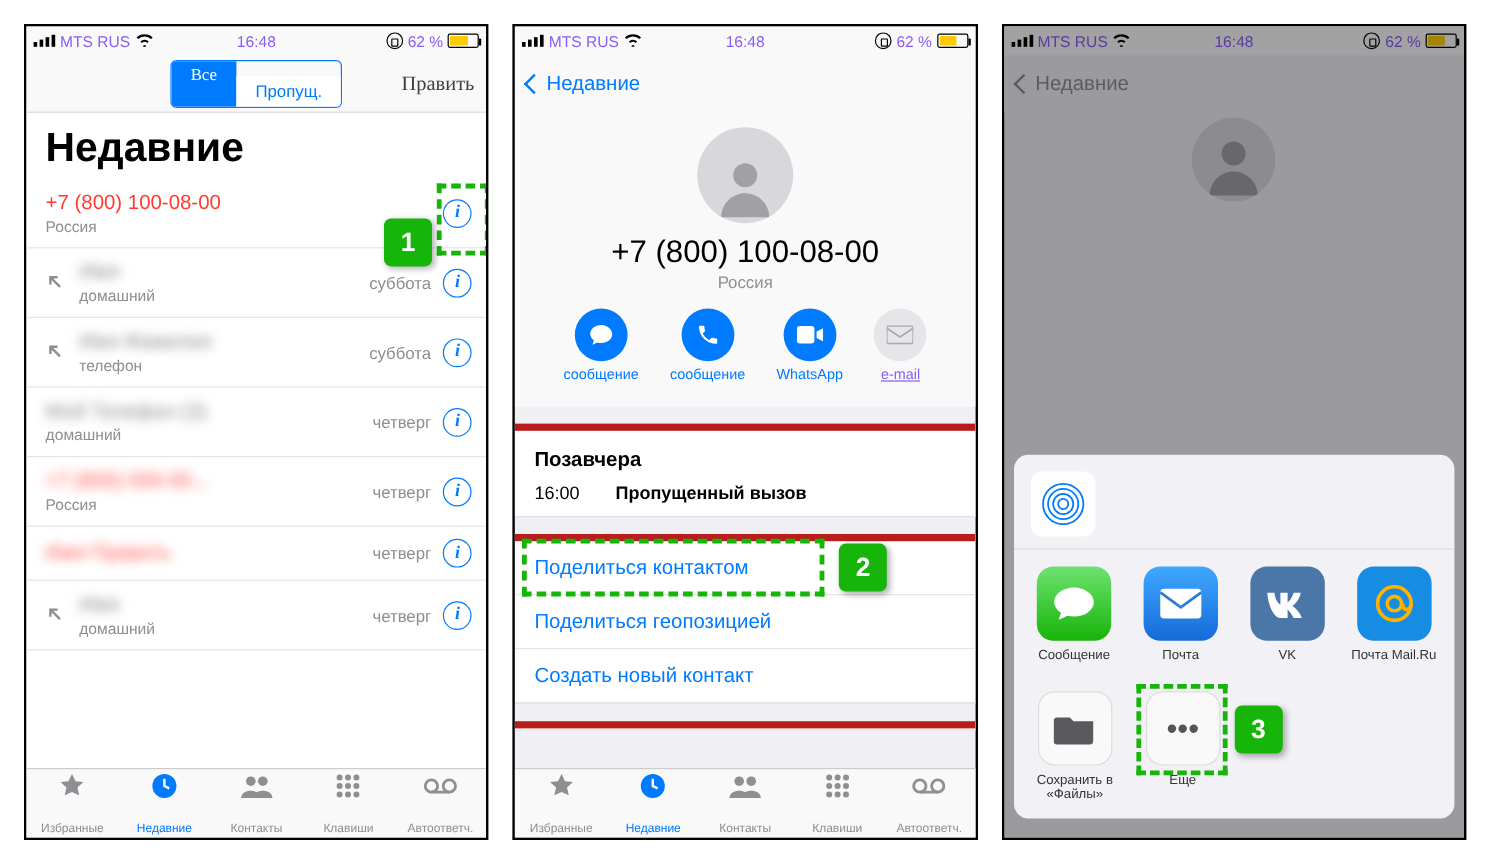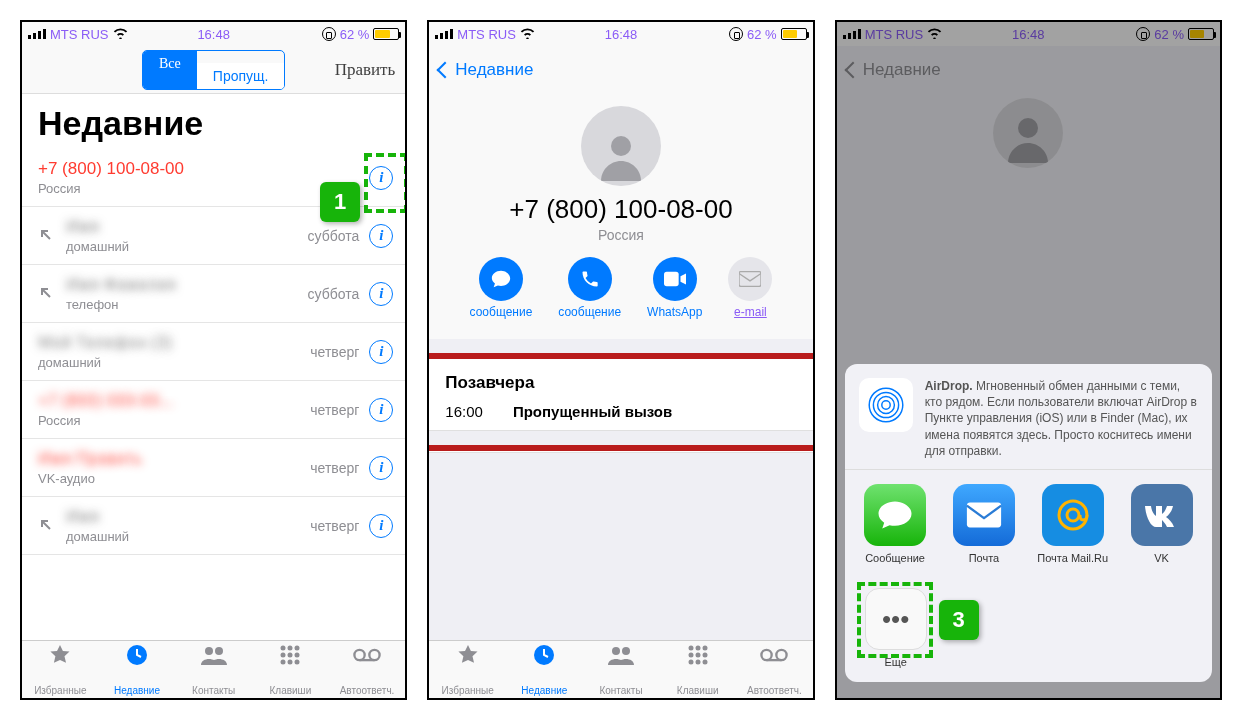--- a/index.html
+++ b/index.html
@@ -178,21 +178,20 @@
         <div class="name blur red">+7 (800) 000-00...</div>
         <div class="sub">Россия</div>
       </div>
       <div class="date">четверг</div>
       <div class="info-icon">i</div>
     </div>
 
     <div class="row">
       <div class="main">
         <div class="name blur red">Имя Править</div>
-        <div class="sub">VK-аудио</div>
       </div>
       <div class="date">четверг</div>
       <div class="info-icon">i</div>
     </div>
 
     <div class="row">
       <span class="out-icon">
         <svg viewBox="0 0 16 16" width="16" height="16">
               <path d="M3 3h7v2H6.4l6.3 6.3-1.4 1.4L5 6.4V10H3z" fill="#8e8e93"></path>
             </svg>
@@ -341,20 +340,29 @@
         </div>
       </div>
     </div>
     <div class="block">
       <div class="sect-head">Позавчера</div>
       <div class="log-row">
         <span>16:00</span>
         <span class="type">Пропущенный вызов</span>
       </div>
     </div>
+    <div class="block" style="position:relative;">
+      <div class="block-row">Поделиться контактом</div>
+      <div class="block-row">Поделиться геопозицией</div>
+      <div class="block-row">Создать новый контакт</div>
+      <div class="callout-box" style="left:6px; top:-2px; width:252px; height:48px;"></div>
+      <div class="callout-badge" style="left:270px; top:2px;">
+            <span>2</span>
+          </div>
+    </div>
     <div class="block" style="height:8px;"></div>
   </div>
   <div class="tabbar">
     <div class="tab">
           <div class="tab-icon">
             <svg width="26" height="24" viewBox="0 0 24 24" fill="#8e8e93">
               <path d="M12 2l2.9 6 6.6.6-5 4.6 1.5 6.5L12 16.9 5.9 19.7l1.5-6.5-5-4.6 6.6-.6z"></path>
             </svg>
           </div>
           <span>Избранные</span>
@@ -449,63 +457,67 @@
     <div class="sheet-panel">
       <div class="airdrop-row">
         <div class="airdrop-icon">
           <svg width="42" height="42" viewBox="0 0 40 40" fill="none" stroke="#007aff" stroke-width="1.4">
                 <circle cx="20" cy="20" r="4"></circle>
                 <circle cx="20" cy="20" r="8"></circle>
                 <circle cx="20" cy="20" r="12"></circle>
                 <circle cx="20" cy="20" r="16"></circle>
               </svg>
         </div>
-        <div class="airdrop-text">
-          <b>AirDrop.</b>
-          <span>Мгновенный обмен данными с теми, кто рядом. Если пользователи включат AirDrop в Пункте управления (iOS) или в Finder (Mac), их имена появятся здесь. Просто коснитесь имени для отправки.</span>
-        </div>
       </div>
       <div class="apps-row">
         <div class="app">
           <div class="app-icon" style="background:linear-gradient(#6fe26f,#17b40a)">
             <svg width="36" height="32" viewBox="0 0 24 20" fill="#fff">
                   <path d="M12 1C6 1 1 4.6 1 9c0 2.5 1.5 4.7 3.8 6.1L3.5 19l4.9-2.2c1.1.3 2.3.4 3.6.4 6 0 11-3.6 11-8S18 1 12 1z"></path>
                 </svg>
           </div>
           <span>Сообщение</span>
         </div>
         <div class="app">
           <div class="app-icon" style="background:linear-gradient(#3fa8ff,#146bd8)">
             <svg width="38" height="28" viewBox="0 0 24 18" fill="#fff">
                   <rect x="1" y="1" width="22" height="16" rx="2"></rect>
                   <path d="M1 3l11 8 11-8" fill="none" stroke="#2a7cd6" stroke-width="1.5"></path>
                 </svg>
           </div>
           <span>Почта</span>
+        </div>
+        <div class="app">
+          <div class="app-icon" style="background:#4a76a8">
+            <svg width="40" height="24" viewBox="0 0 40 24" fill="#fff">
+                  <path d="M3 3h6c.5 4 2 8 5 10V3h6v8c2-1 4-5 5-8h6c-1 5-4 9-7 11 3 2 6 5 8 10h-7c-2-4-4-6-5-7v7h-6C9 24 4 15 3 3z"></path>
+                </svg>
+          </div>
+          <span>VK</span>
         </div>
         <div class="app">
           <div class="app-icon" style="background:#168de2">
             <svg width="40" height="40" viewBox="0 0 40 40">
                   <circle cx="20" cy="20" r="14" fill="none" stroke="#ffb300" stroke-width="3"></circle>
                   <circle cx="20" cy="20" r="6" fill="none" stroke="#ffb300" stroke-width="3"></circle>
                   <path d="M34 20c0 3-2 5-4 5s-3-2-3-5" fill="none" stroke="#ffb300" stroke-width="3"></path>
                 </svg>
           </div>
           <span style="text-align:center">Почта Mail.Ru</span>
         </div>
-        <div class="app">
-          <div class="app-icon" style="background:#4a76a8">
-            <svg width="40" height="24" viewBox="0 0 40 24" fill="#fff">
-                  <path d="M3 3h6c.5 4 2 8 5 10V3h6v8c2-1 4-5 5-8h6c-1 5-4 9-7 11 3 2 6 5 8 10h-7c-2-4-4-6-5-7v7h-6C9 24 4 15 3 3z"></path>
-                </svg>
-          </div>
-          <span>VK</span>
-        </div>
       </div>
       <div class="actions-row">
+        <div class="act">
+          <div class="act-icon">
+            <svg width="36" height="28" viewBox="0 0 24 18" fill="#5a5a5e">
+                  <path d="M2 3h7l2 2h11v11a2 2 0 01-2 2H2a2 2 0 01-2-2V5a2 2 0 012-2z"></path>
+                </svg>
+          </div>
+          <span style="text-align:center; width:80px;">Сохранить в «Файлы»</span>
+        </div>
         <div class="act">
           <div class="act-icon">•••</div>
           <span>Еще</span>
           <div class="callout-box" style="left:6px; top:-6px; width:76px; height:76px;"></div>
           <div class="callout-badge" style="left:88px; top:12px;">
                 <span>3</span>
               </div>
         </div>
       </div>
     </div>

